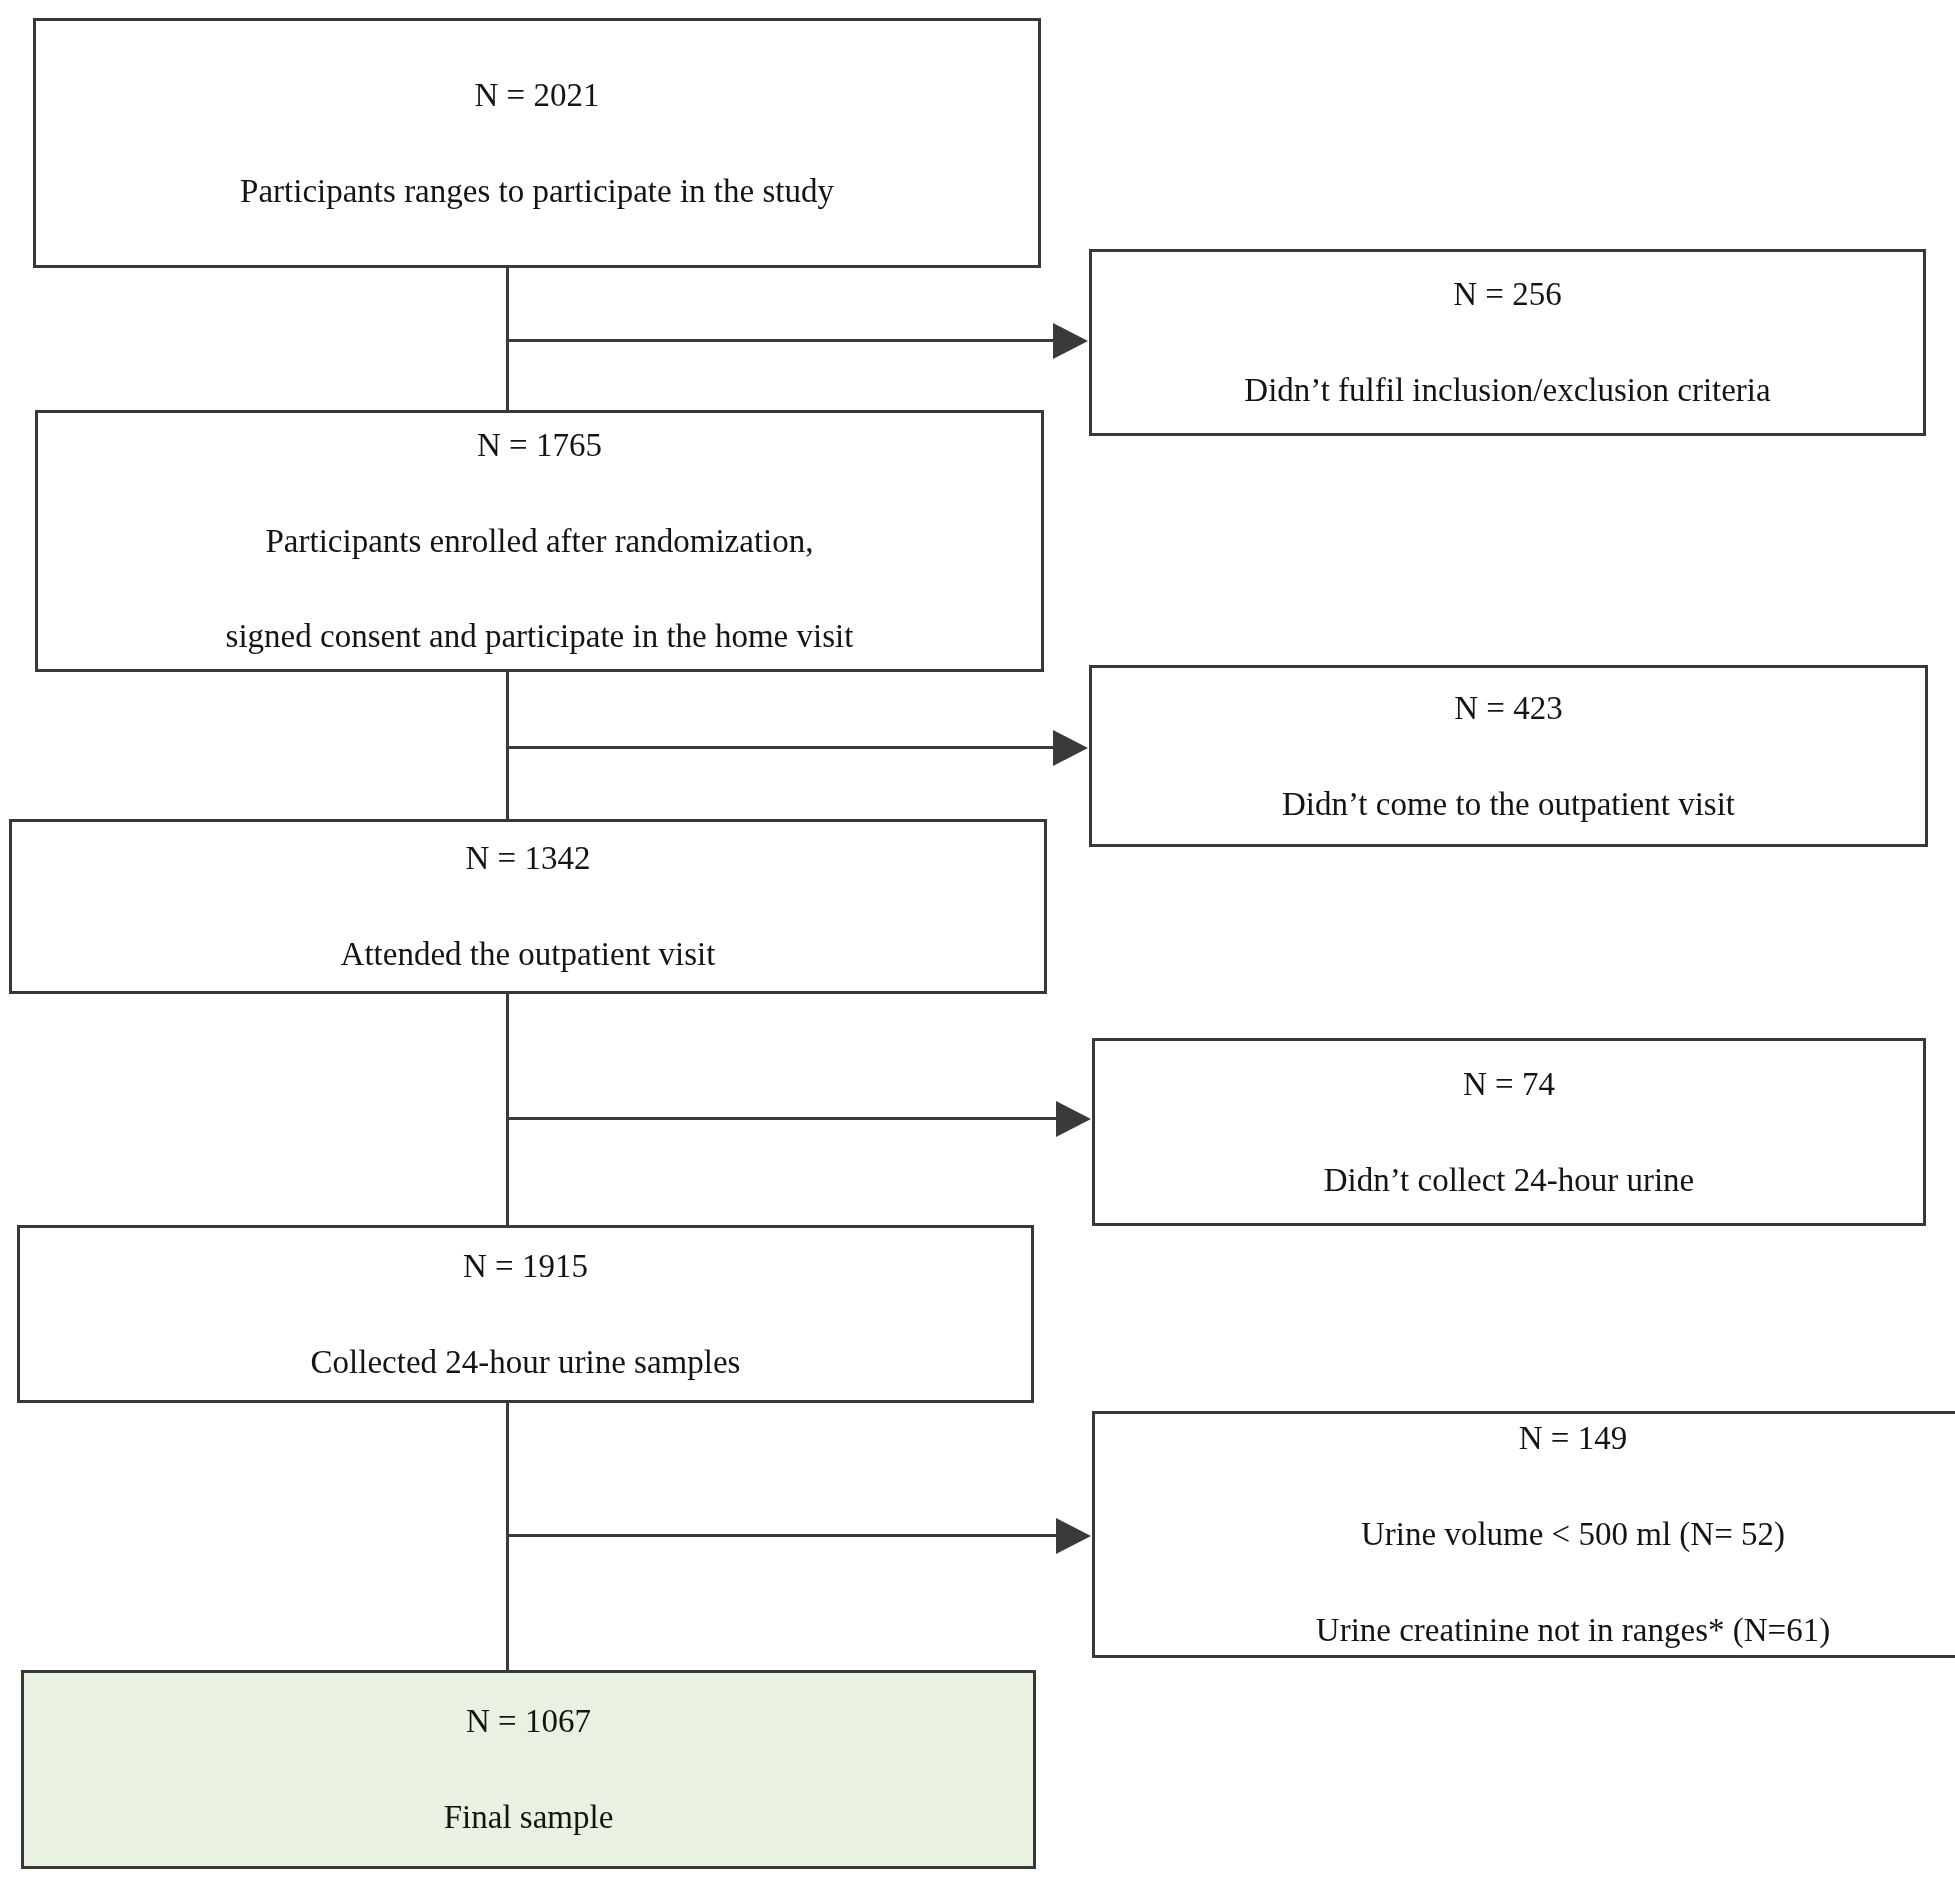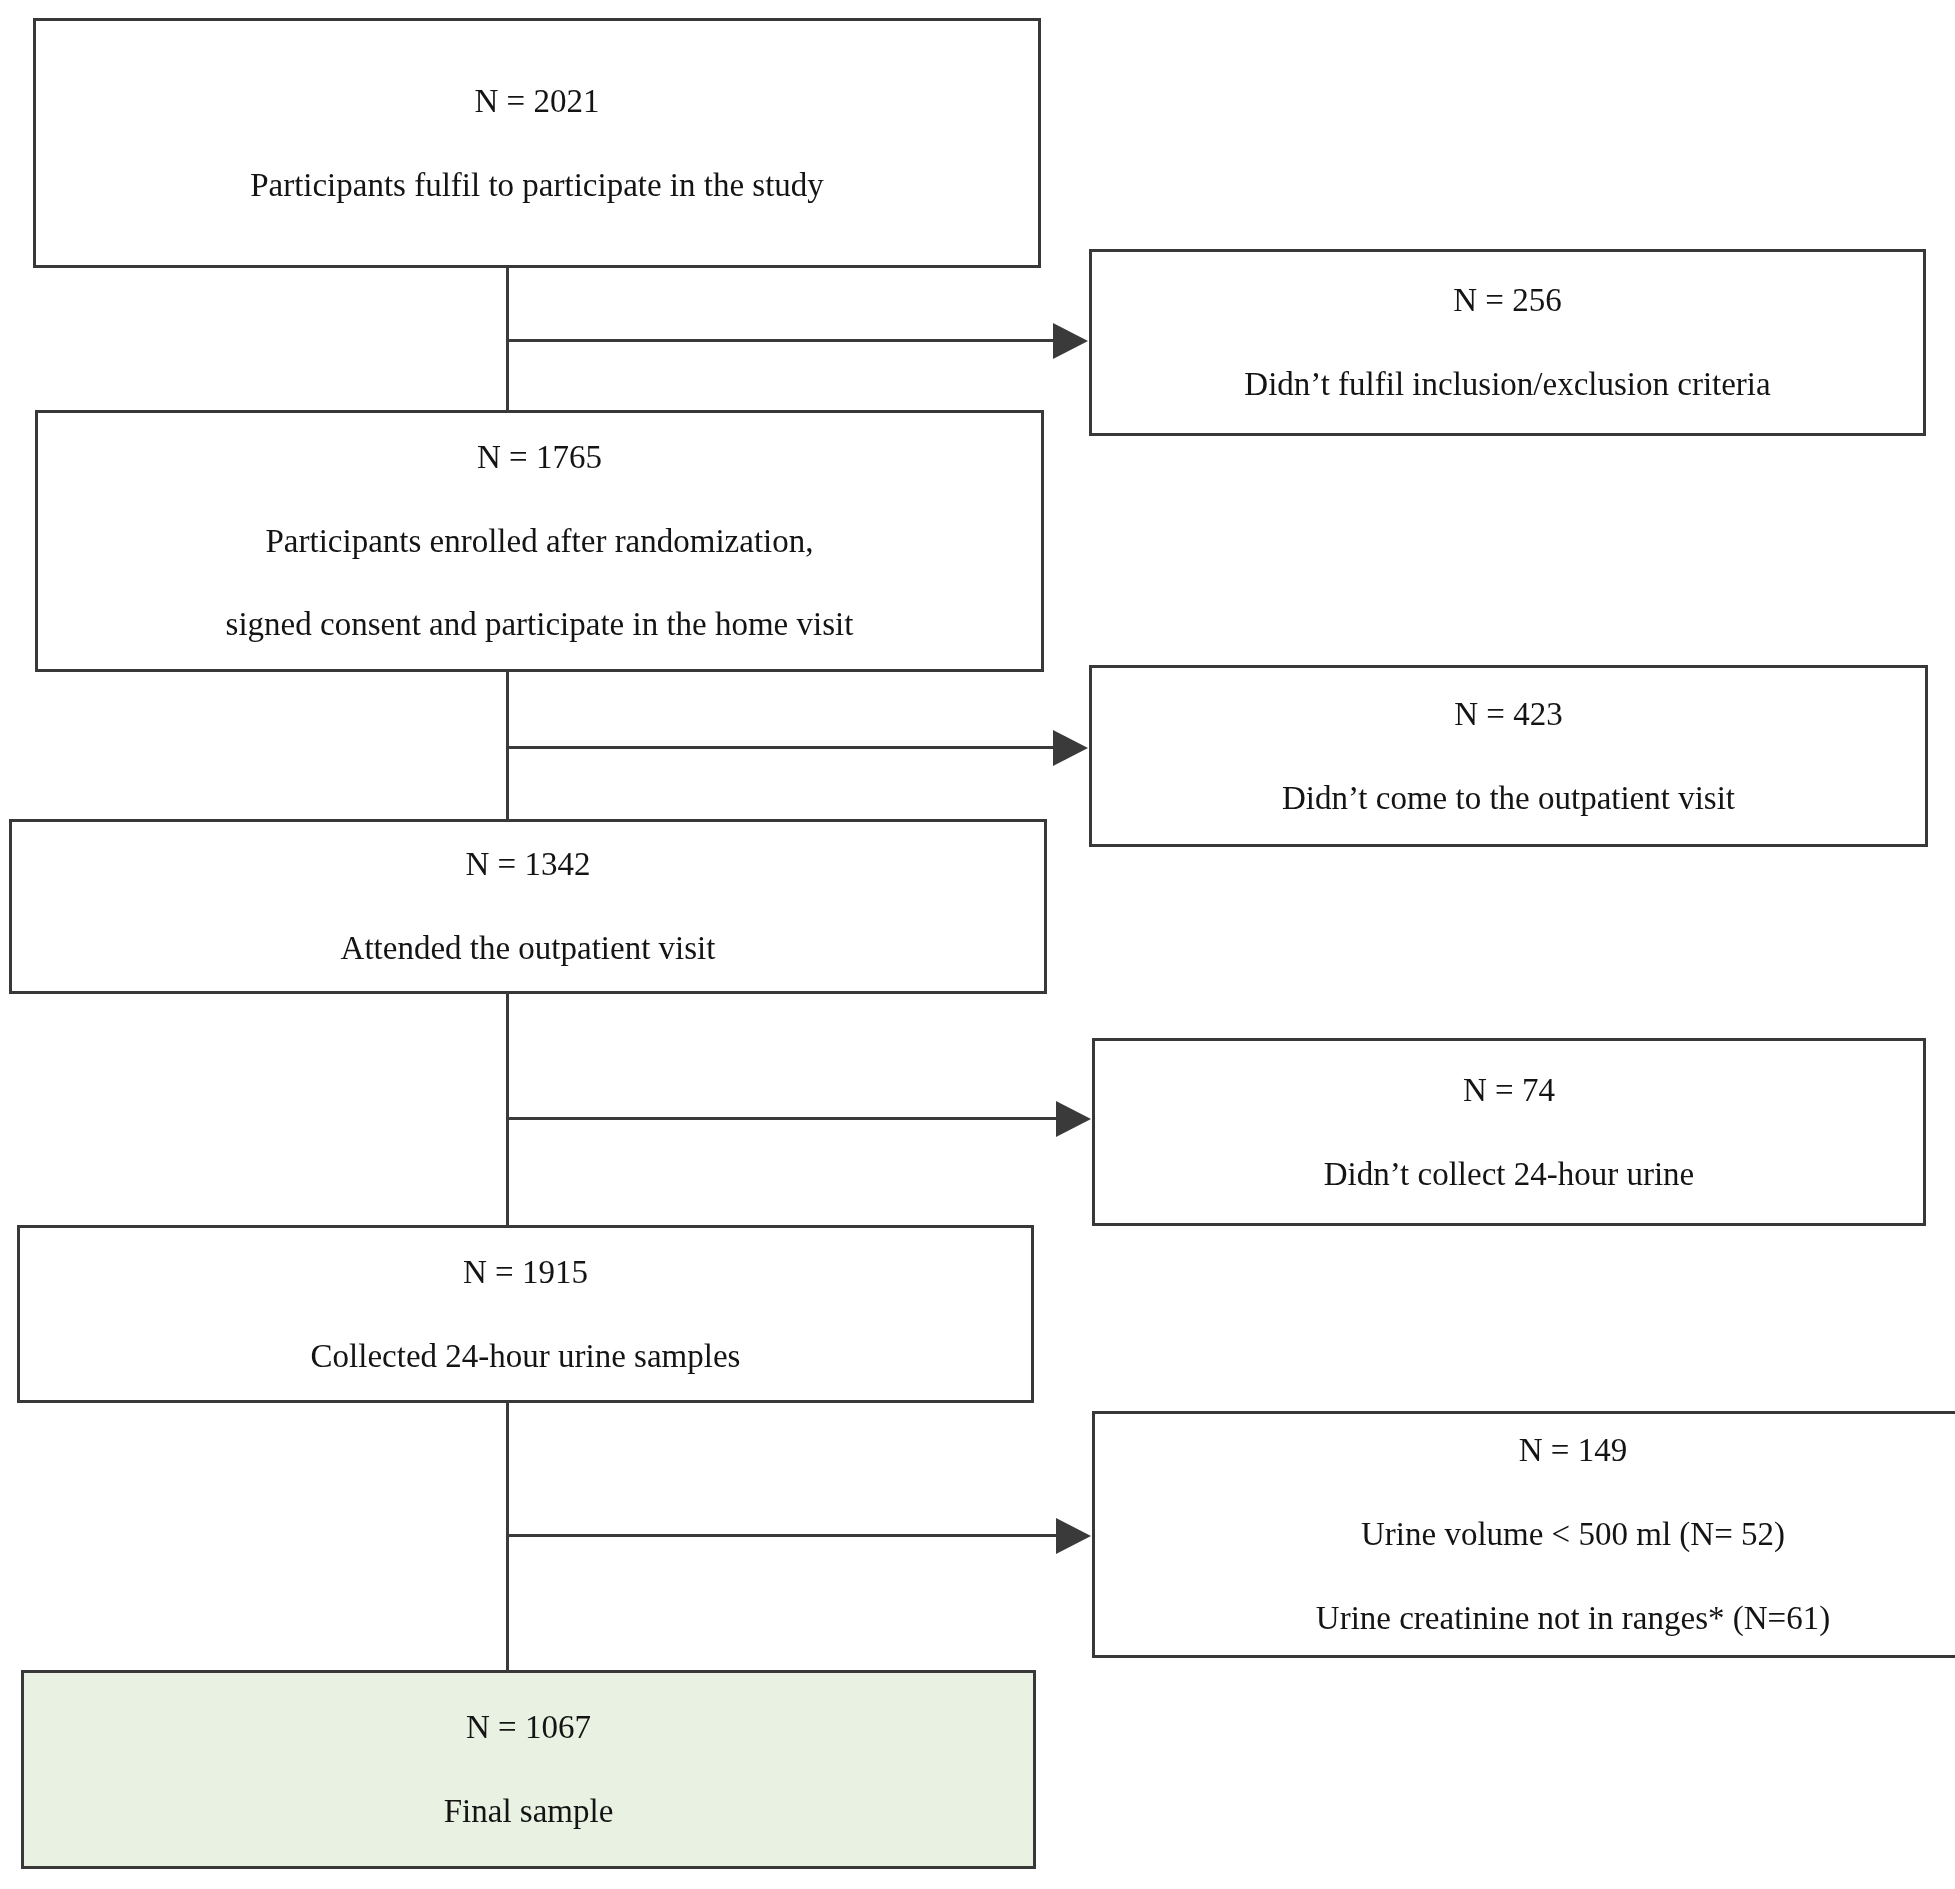--- a/index.html
+++ b/index.html
@@ -16,20 +16,21 @@
     border:3.6px solid var(--box-border, #383838);
     background:#ffffff;
     display:flex;
     flex-direction:column;
     align-items:center;
     justify-content:center;
     text-align:center;
     font-size:33px;
     line-height:1.18;
     padding:6px 18px;
+    gap:12px;
   }
   .box.final { background:var(--final-box-bg, #e8f1e2); }
   .box .line + .line { margin-top:45px; }
   .vline {
     position:absolute;
     width:3px;
     background:var(--line, #3a3a3a);
   }
   .arrow {
     position:absolute;
@@ -45,21 +46,21 @@
     border-bottom:18.7px solid transparent;
   }
 </style>
 </head>
 <body>
 
 <div class="canvas">
 
   <div class="box" style="left:33px; top:18px; width:1008px; height:250px;">
     <div class="line">N = 2021</div>
-    <div class="line">Participants fulfil to participate in the study</div>
+    <div class="line">Participants ranges to participate in the study</div>
   </div>
 
   <div class="box" style="left:35px; top:410px; width:1009px; height:262px;">
     <div class="line">N = 1765</div>
     <div class="line">Participants enrolled after randomization,</div>
     <div class="line">signed consent and participate in the home visit</div>
   </div>
 
   <div class="box" style="left:9px; top:819px; width:1038px; height:175px;justify-content:center;">
     <div class="line">N = 1342</div>

